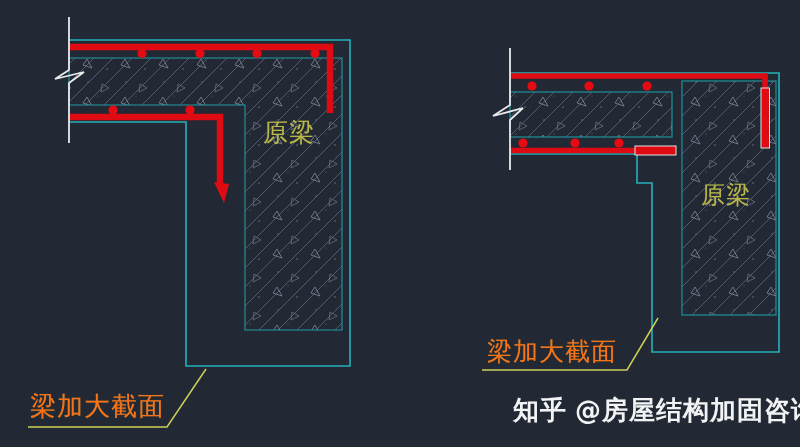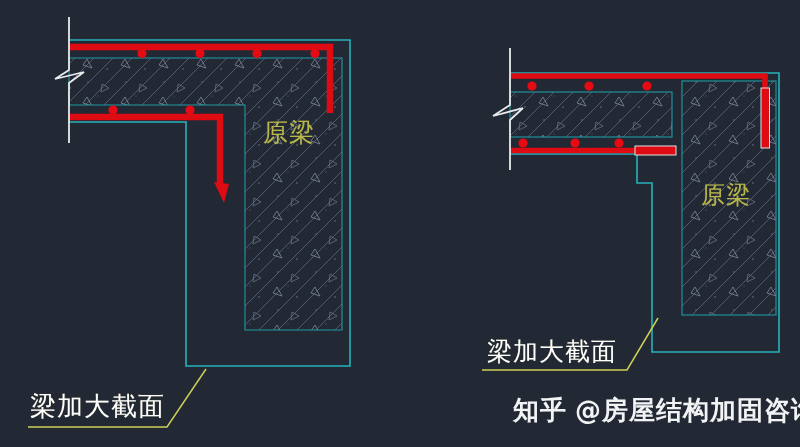--- a/index.html
+++ b/index.html
@@ -17,21 +17,21 @@
   .cad-text{
     position:absolute;
     color:#b8b54b;
     font-weight:400;
     letter-spacing:1px;
     white-space:nowrap;
     line-height:1;
     text-shadow:0 0 1px rgba(184,181,75,.35);
   }
   .beam-label{font-size:25px;}
-  .section-label{font-size:26px;color:#ffffff;}
+  .section-label{font-size:26px;color:#f97316;}
   .watermark{
     position:absolute;
     left:513px;top:397px;
     color:#f2f3f5;
     font-size:26px;
     font-weight:700;
     letter-spacing:1px;
     white-space:nowrap;
     line-height:1;
   }

